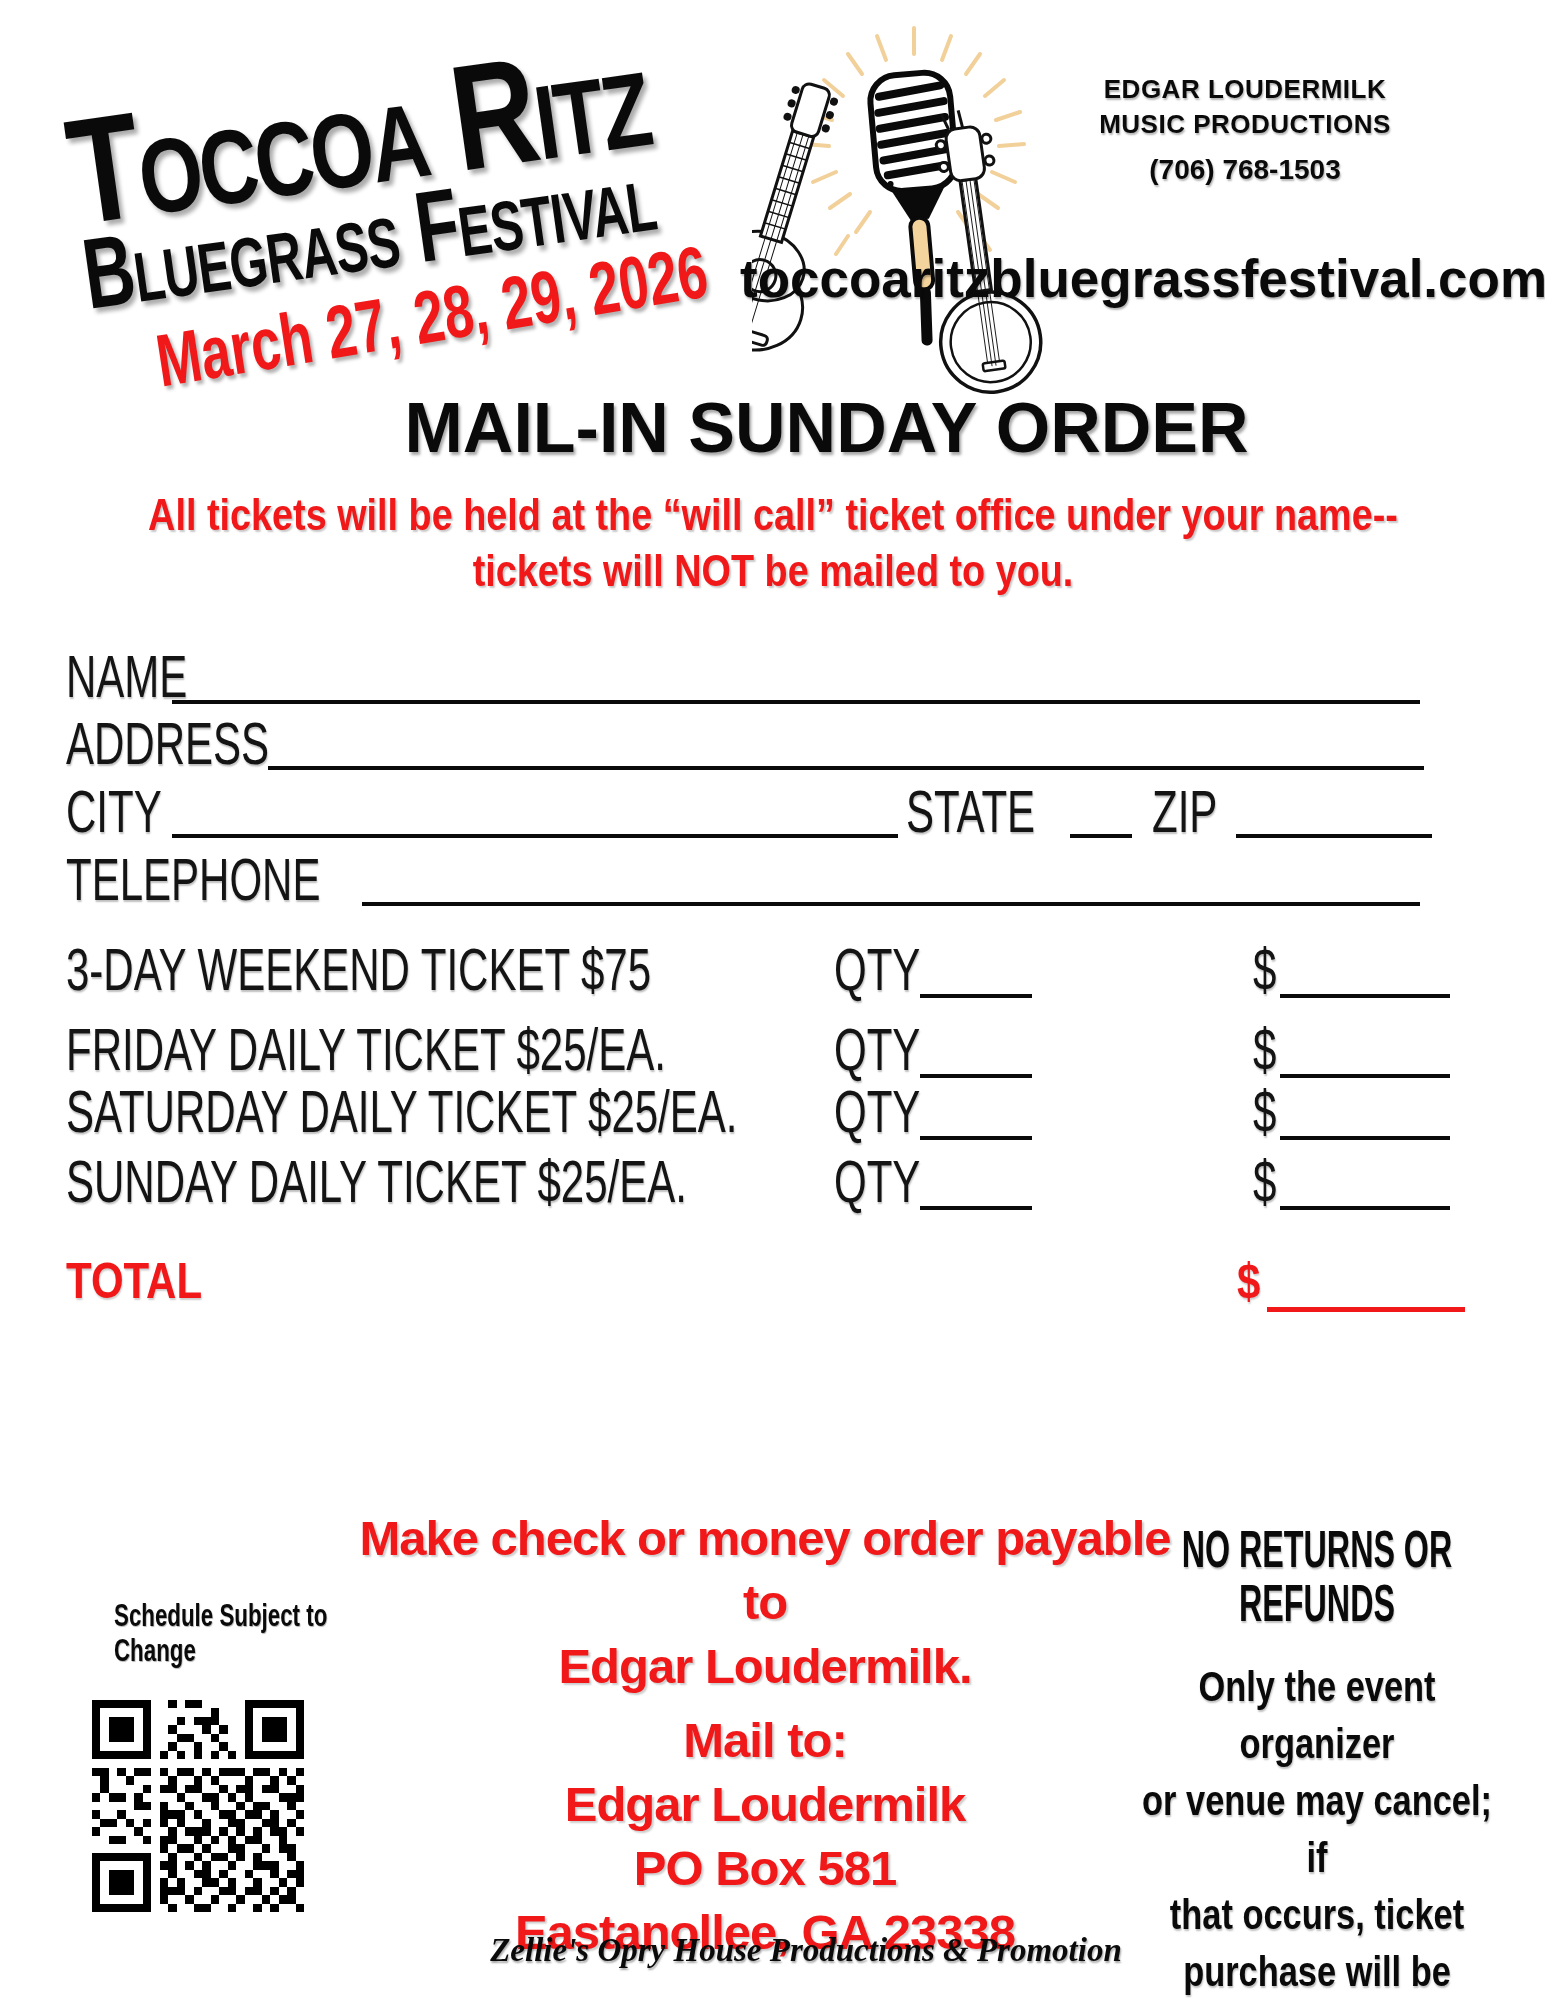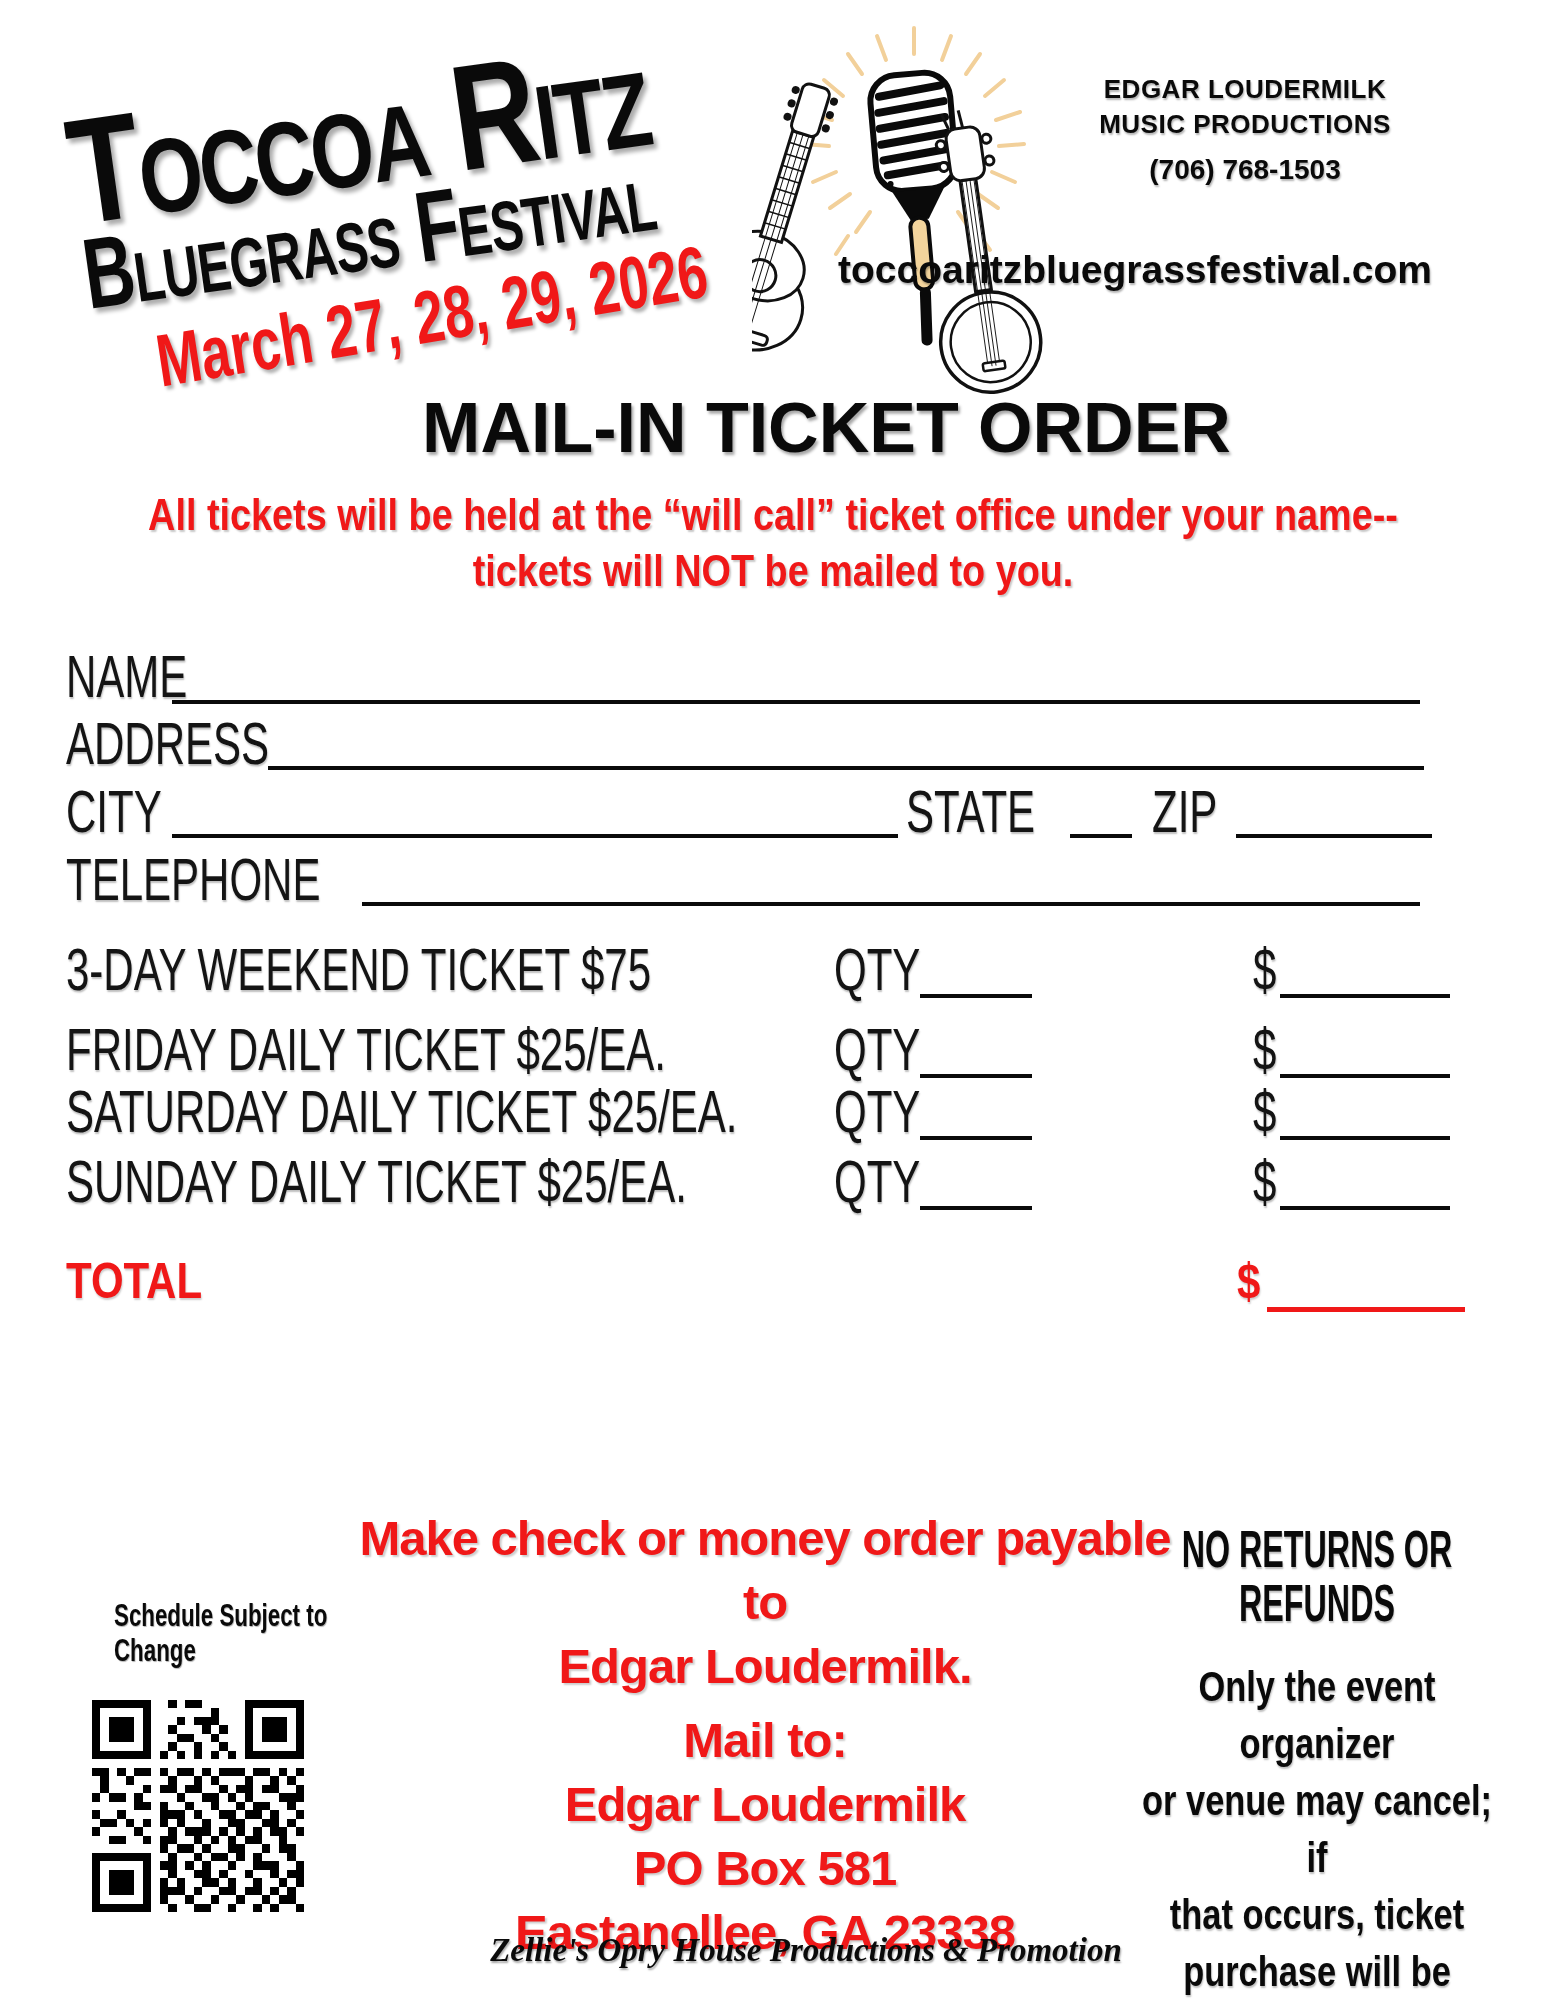--- a/index.html
+++ b/index.html
@@ -17,21 +17,21 @@
       line-height:.95;margin-top:-14px;transform:scaleX(.70);transform-origin:0 0;
       text-shadow:4px 5px 5px rgba(0,0,0,.33);white-space:nowrap;}
   .t3{font-size:74px;font-weight:900;letter-spacing:0;margin:6px 0 0 60px;
       color:var(--red);transform:scaleX(.72) rotate(-1deg);transform-origin:0 0;
       text-shadow:3px 4px 4px rgba(0,0,0,.3);white-space:nowrap;display:inline-block;}
   
   #presented{left:1030px;top:72px;width:430px;text-align:center;}
   .pres-line{font-size:26px;font-weight:700;letter-spacing:.5px;line-height:35px;
       text-shadow:1px 2px 2px rgba(0,0,0,.3);}
   .phone{font-size:28px;font-weight:700;margin-top:12px;text-shadow:1px 2px 2px rgba(0,0,0,.3);}
-  #website{left:740px;top:248px;width:790px;text-align:center;font-size:39px;
+  #website{left:740px;top:248px;width:790px;font-size:53px;
       font-weight:700;text-shadow:1px 2px 2px rgba(0,0,0,.3);}
   
   #form-heading{left:108px;top:388px;width:1437px;text-align:center;font-size:70px;
       font-weight:700;letter-spacing:0;text-shadow:2px 3px 3px rgba(0,0,0,.35);}
   #notice{left:5px;top:487px;width:1536px;text-align:center;color:var(--red);}
   .notice-line{font-size:45px;font-weight:700;line-height:56px;transform:scaleX(.84);
       text-shadow:2px 2px 2px rgba(0,0,0,.22);}
   .flabel{font-size:60px;font-weight:400;line-height:60px;white-space:nowrap;
       transform:scaleX(.70);transform-origin:0 100%;color:#141414;
       text-shadow:1px 2px 2px rgba(0,0,0,.25);}
@@ -141,21 +141,21 @@
     </g>
   </svg>
 
   <div class="abs" id="presented">
     <div class="pres-line">EDGAR LOUDERMILK</div>
     <div class="pres-line">MUSIC PRODUCTIONS</div>
     <div class="phone">(706) 768-1503</div>
   </div>
   <div class="abs" id="website">toccoaritzbluegrassfestival.com</div>
 
-  <div class="abs" id="form-heading">MAIL-IN TICKET ORDER</div>
+  <div class="abs" id="form-heading">MAIL-IN SUNDAY ORDER</div>
   <div class="abs" id="notice">
     <div class="notice-line">All tickets will be held at the “will call” ticket office under your name--</div>
     <div class="notice-line">tickets will NOT be mailed to you.</div>
   </div>
 
   <div class="abs flabel" style="left:66px;top:647px">NAME</div>
   <div class="abs uline" style="left:172px;top:700px;width:1248px"></div>
 
   <div class="abs flabel" style="left:66px;top:714px">ADDRESS</div>
   <div class="abs uline" style="left:268px;top:766px;width:1156px"></div>

